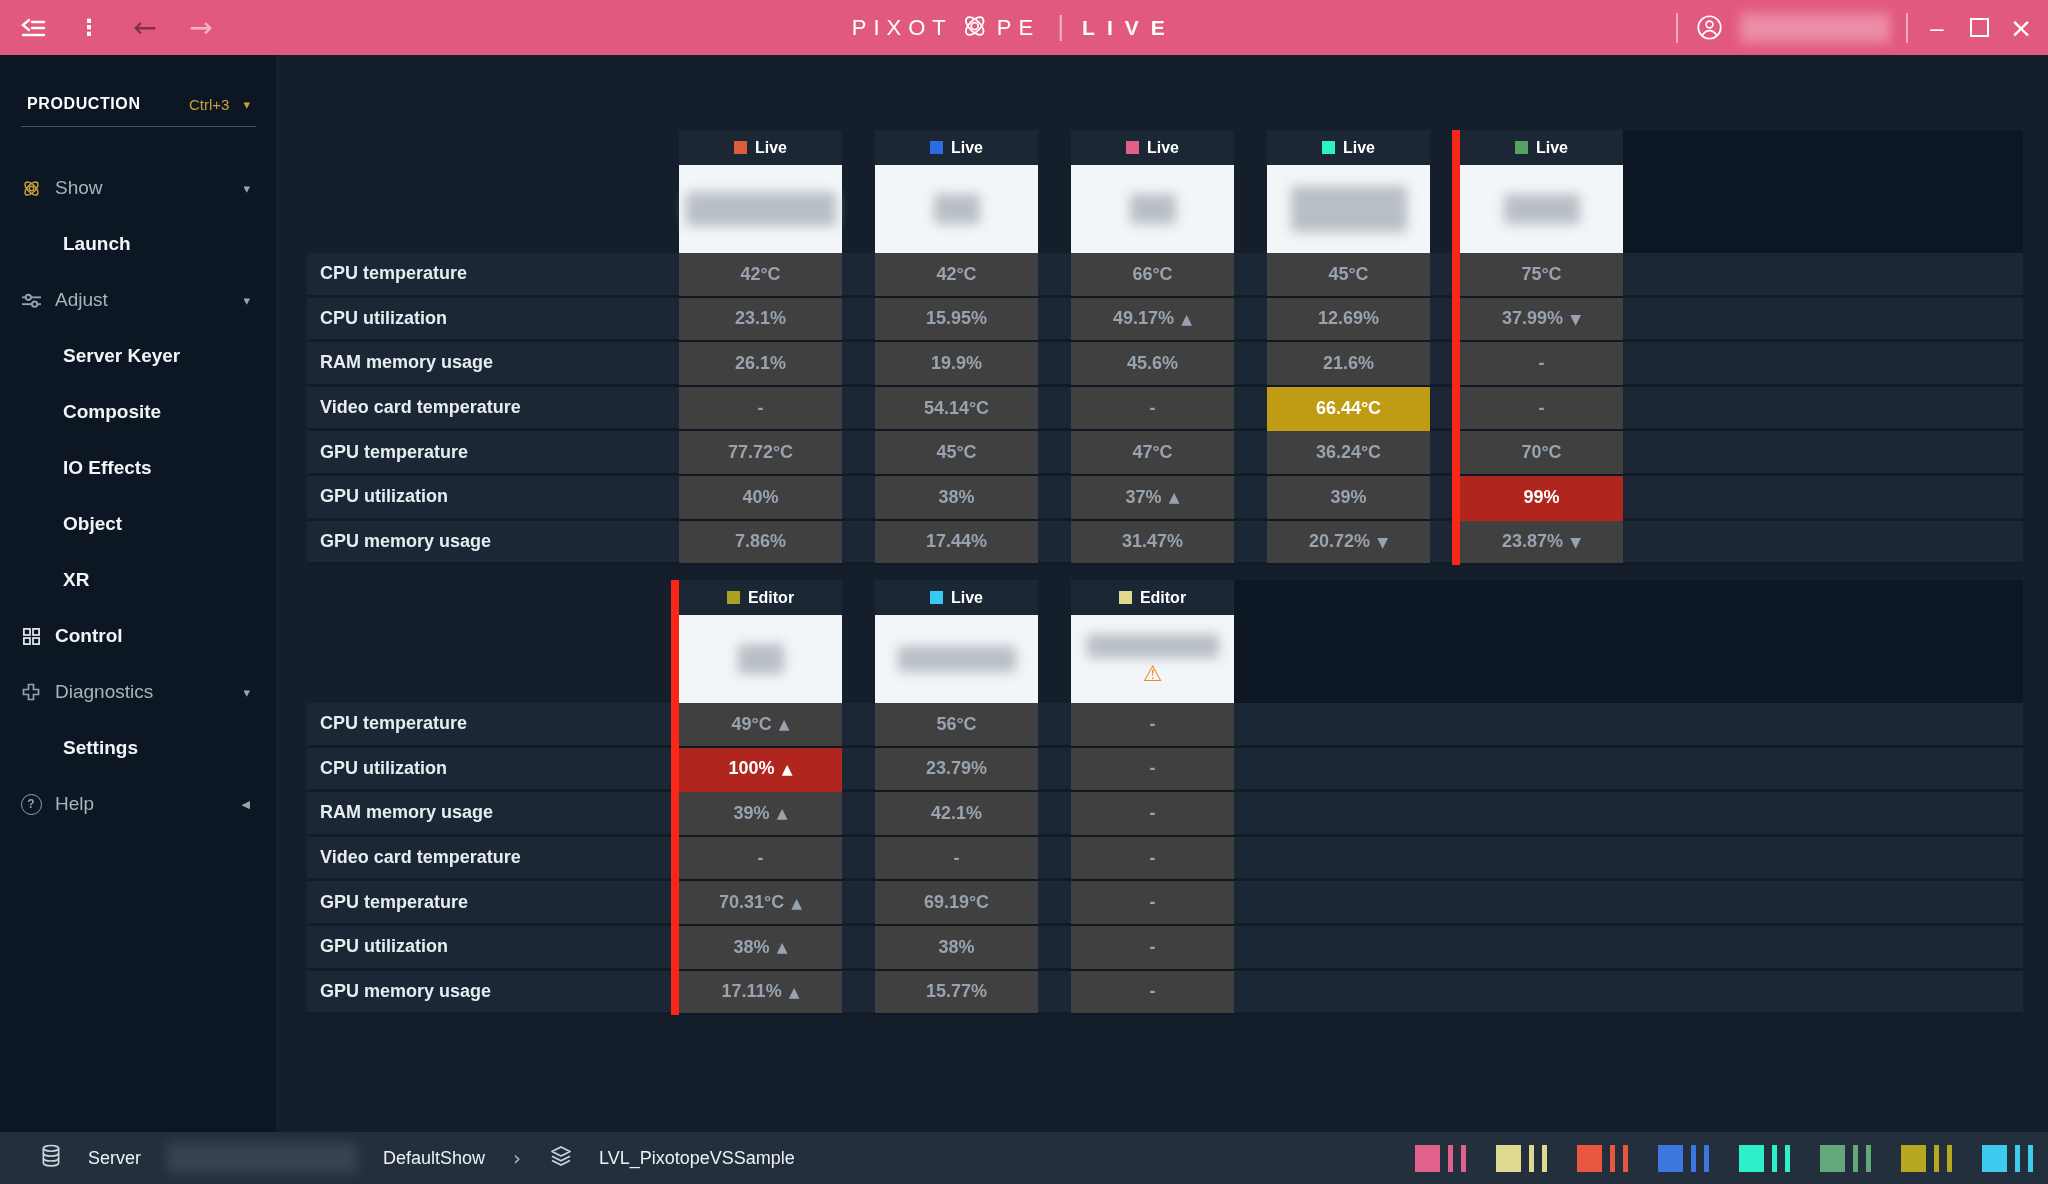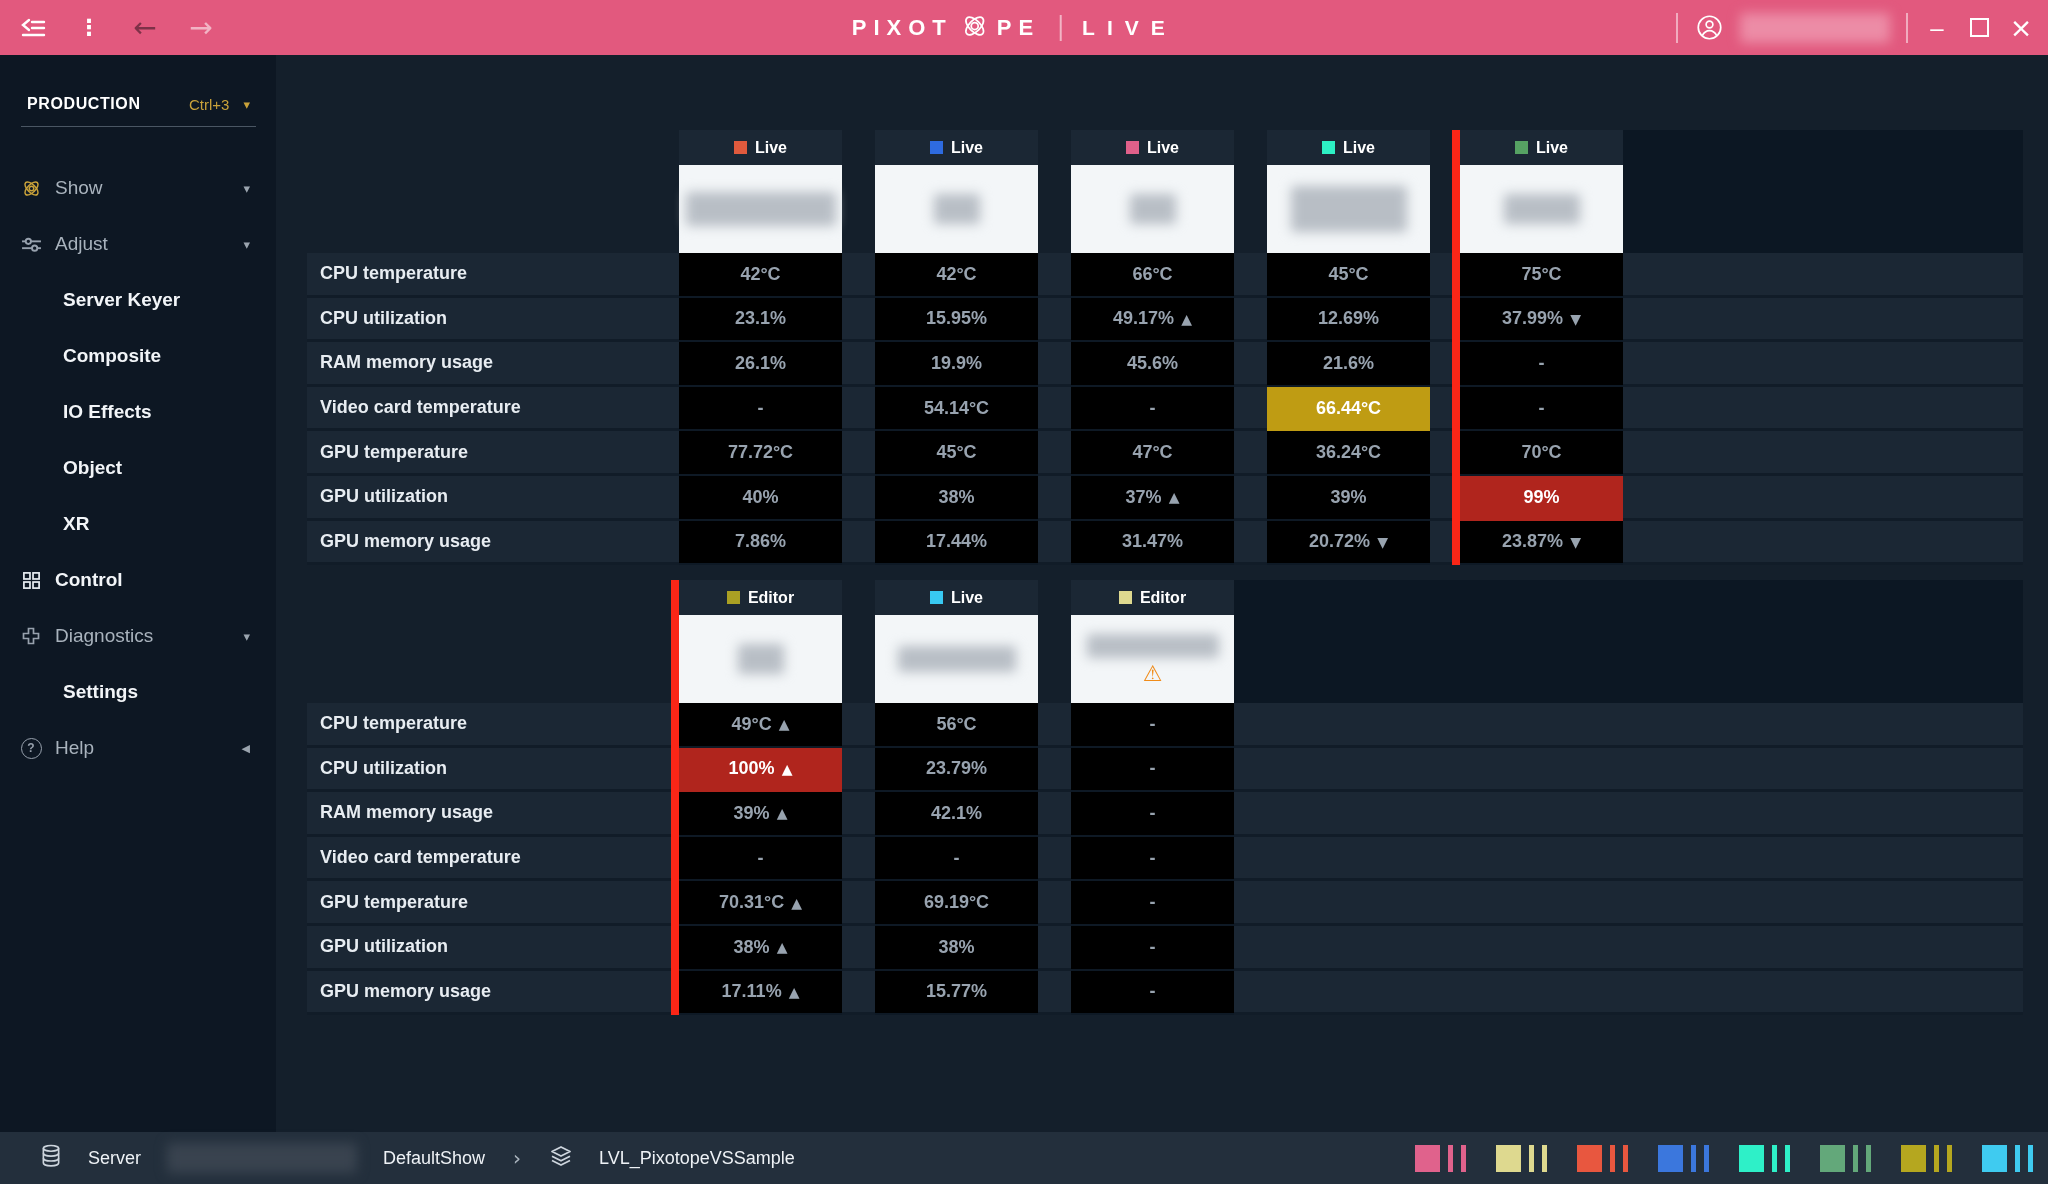--- a/index.html
+++ b/index.html
@@ -10,21 +10,21 @@
   
   .topbar{position:absolute;left:0;top:0;width:2048px;height:55px;background:#e2597e;}
   .tb-left{position:absolute;left:18px;top:0;height:55px;display:flex;align-items:center;gap:26px;}
   .tb-icon{display:flex;align-items:center;justify-content:center;width:30px;height:30px;cursor:pointer;}
   .kebab{color:#ffffff;font-size:22px;font-weight:700;font-family:"DejaVu Sans",sans-serif;}
   .nav-arrow{font-family:"DejaVu Sans",sans-serif;font-size:28px;line-height:30px;}
   .nav-arrow.back{color:rgba(43,16,28,0.55);}
   .nav-arrow.fwd{color:rgba(255,255,255,0.55);}
   .logo{position:absolute;left:50%;top:0;height:55px;transform:translateX(-53%);
         display:flex;align-items:center;gap:10px;}
-  .brand{color:#fff;font-weight:700;font-size:22px;letter-spacing:7px;}
+  .brand{color:#fff;font-weight:400;font-size:22px;letter-spacing:7px;}
   .logo-knot{margin:0 -2px;}
   .logo-sep{width:2px;height:26px;background:rgba(255,255,255,0.55);margin:0 10px;}
   .product{color:#fff;font-weight:600;font-size:21px;letter-spacing:12px;}
   .tb-right{position:absolute;right:14px;top:0;height:55px;display:flex;align-items:center;gap:16px;}
   .tb-divider{width:2px;height:30px;background:rgba(255,255,255,0.5);}
   .user-blur{width:150px;height:30px;background:#ec8ca6;filter:blur(6px);border-radius:3px;}
   .win-btn{color:#fff;display:flex;align-items:center;justify-content:center;width:26px;height:26px;cursor:pointer;}
   .win-min{font-size:24px;font-weight:400;}
   .win-max-box{width:15px;height:15px;border:2px solid #fff;}
   .win-close{font-size:27px;font-family:"DejaVu Sans",sans-serif;}
@@ -57,21 +57,21 @@
   .row-label{padding-left:13px;font-size:18px;font-weight:600;color:#e8edf2;}
   .head-fill{position:absolute;top:0;background:#0c1723;}
   .mcol{position:absolute;top:0;width:163px;}
   .mcol-head{height:35px;background:#1b2734;display:flex;align-items:center;justify-content:center;gap:8px;}
   .badge-square{width:13px;height:13px;}
   .badge-label{color:#fff;font-weight:700;font-size:16px;}
   .mcard{height:88px;background:#f3f6f8;display:flex;flex-direction:column;align-items:center;justify-content:center;gap:6px;cursor:pointer;}
   .blurbar{background:#b8bec5;filter:blur(6px);border-radius:3px;}
   .warn-tri{color:#f08c1a;font-size:22px;line-height:20px;font-family:"DejaVu Sans",sans-serif;}
   .cells{}
-  .cell{height:44.6px;box-sizing:border-box;border-bottom:2px solid #0e1925;background:#000000;
+  .cell{height:44.6px;box-sizing:border-box;border-bottom:2px solid #0e1925;background:#404040;
         display:flex;align-items:center;justify-content:center;gap:7px;}
   .cell .val{font-size:18px;font-weight:600;color:#98a3af;}
   .cell .arrow{font-size:14px;color:#98a3af;font-family:"DejaVu Sans",sans-serif;}
   .cell.warn{background:#bf9c13;border-bottom-color:#bf9c13;}
   .cell.crit{background:#b0251d;border-bottom-color:#b0251d;}
   .cell.warn .val,.cell.crit .val,.cell.warn .arrow,.cell.crit .arrow{color:#fff;font-weight:700;}
   .alert-bar{position:absolute;top:0;width:8px;background:#fa2617;}
 
   
   .statusbar{position:absolute;left:0;top:1132px;width:2048px;height:52px;background:#232f3c;
@@ -147,20 +147,23 @@
           <span class="nav-icon">
             <svg width="21" height="21" viewBox="0 0 24 24" fill="none" stroke="#c9a23a" stroke-width="1.7">
               <ellipse cx="12" cy="12" rx="9.5" ry="4.6" transform="rotate(45 12 12)"></ellipse>
               <ellipse cx="12" cy="12" rx="9.5" ry="4.6" transform="rotate(-45 12 12)"></ellipse>
               <circle cx="12" cy="12" r="2.6"></circle>
             </svg>
           </span>
           <span class="nav-label">Show</span>
           <span class="nav-caret">▾</span>
         </div>
+        <div class="nav-item child">
+          <span class="nav-label">Launch</span>
+        </div>
         <div class="nav-item">
           <span class="nav-icon">
             <svg width="21" height="21" viewBox="0 0 20 20" fill="none" stroke="#97a1ad" stroke-width="1.8">
               <line x1="1" y1="7" x2="19" y2="7"></line>
               <circle cx="7" cy="7" r="2.5" fill="#0d1723"></circle>
               <line x1="1" y1="13.5" x2="19" y2="13.5"></line>
               <circle cx="13" cy="13.5" r="2.5" fill="#0d1723"></circle>
             </svg>
           </span>
           <span class="nav-label">Adjust</span>

